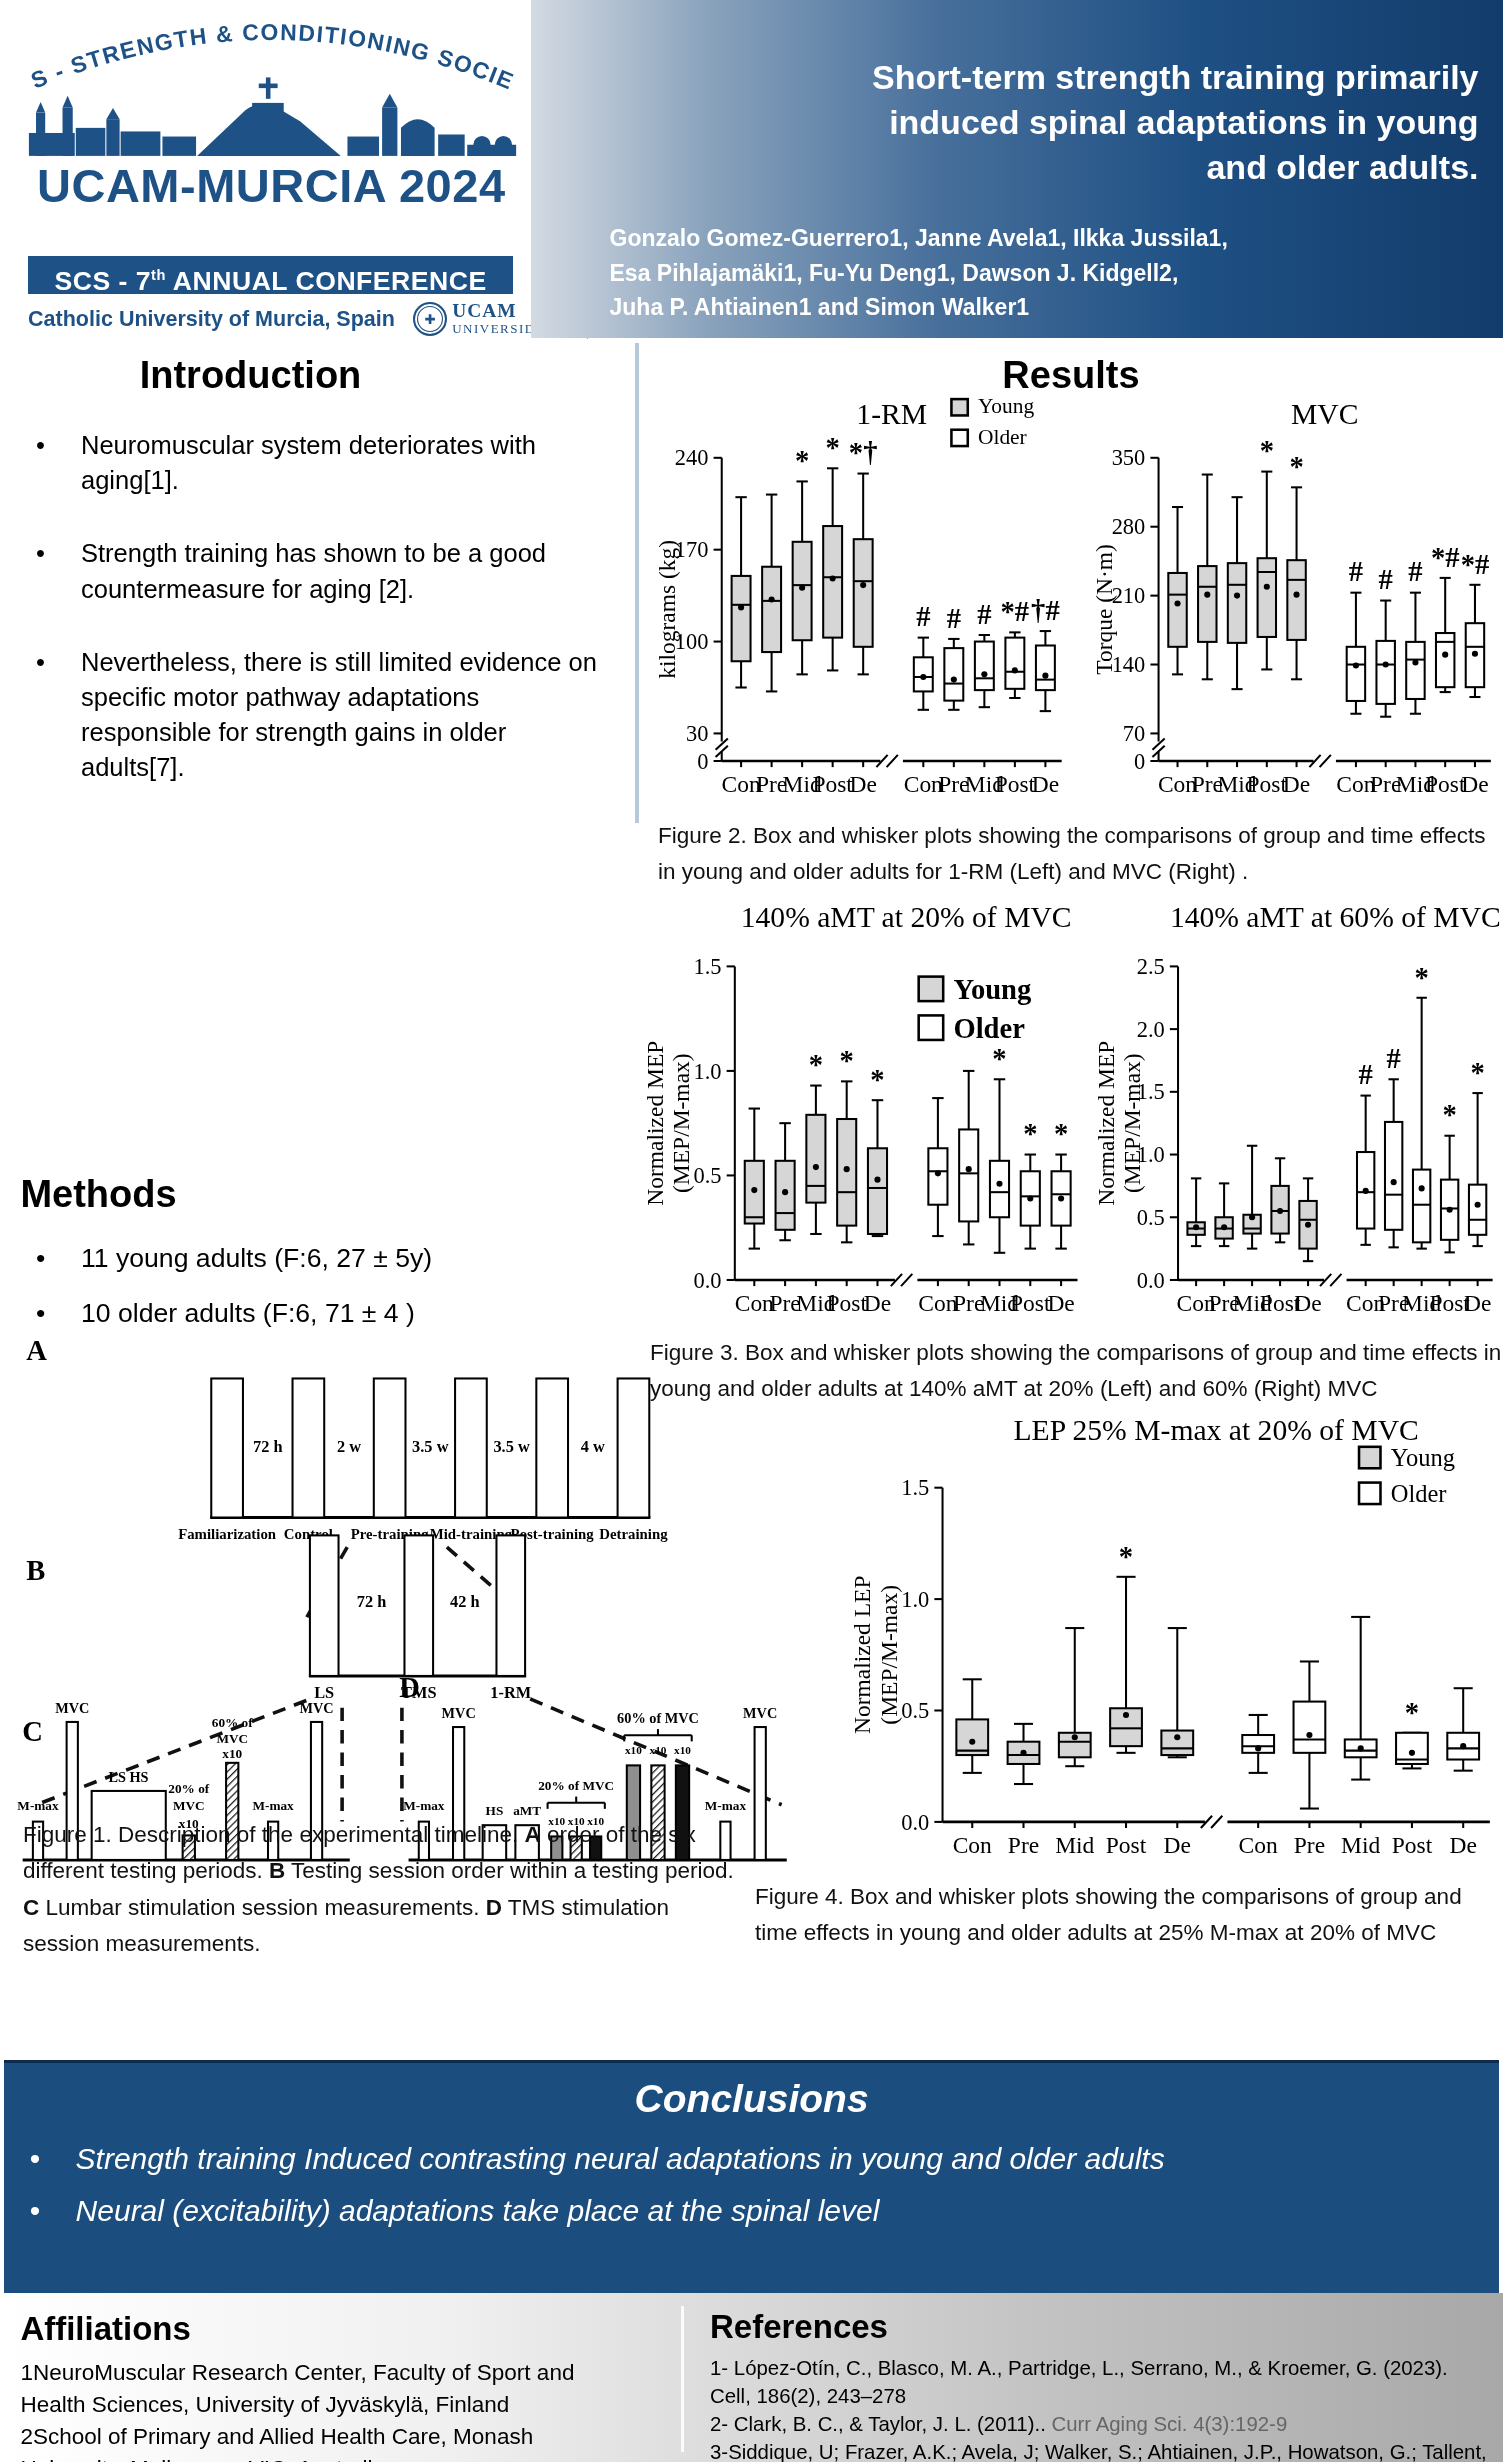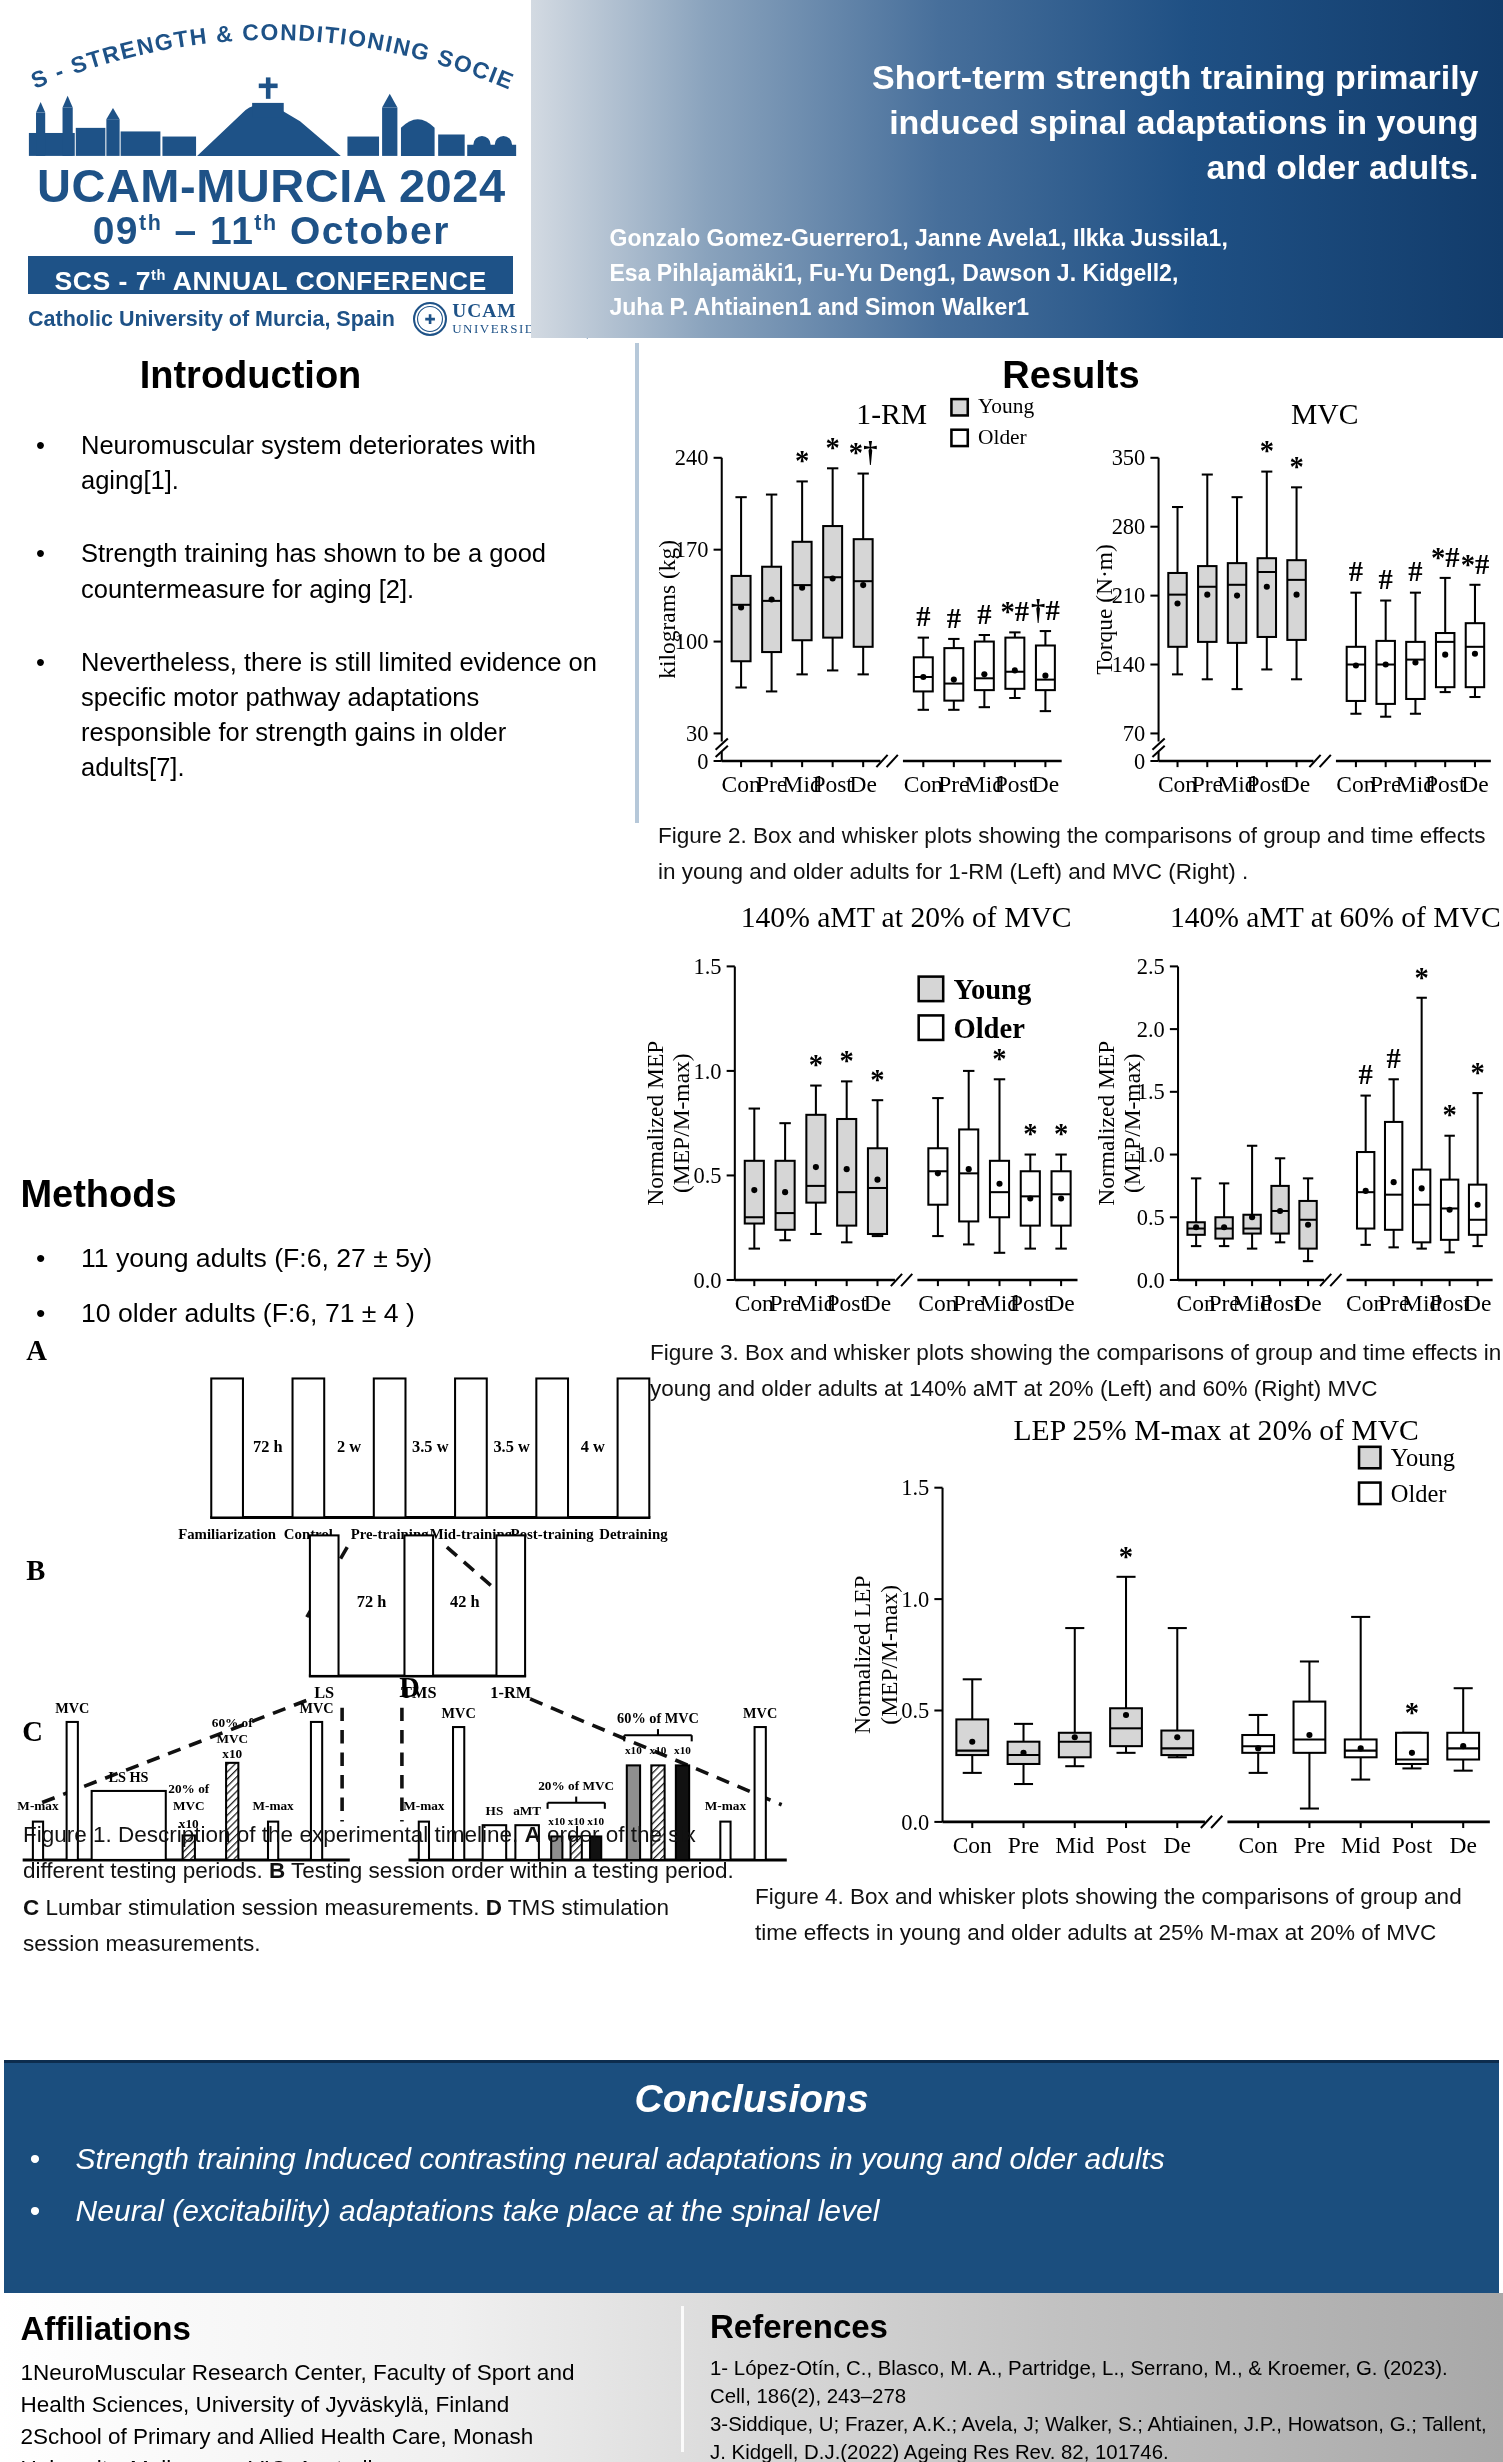--- a/index.html
+++ b/index.html
@@ -109,21 +109,20 @@
           <rect x="481" y="158" width="37" height="9"></rect>
         <rect x="655" y="262" width="62" height="38"></rect>
         <rect x="723" y="205" width="30" height="95"></rect>
           <polygon points="723,205 738,178 753,205"></polygon>
         <path d="M760 300 v-55 q33 -34 66 0 v55 Z"></path>
         <rect x="833" y="258" width="52" height="42"></rect>
         <path d="M890 300 v-22 h12 a17 17 0 0 1 34 0 h8 a17 17 0 0 1 34 0 h8 v22 Z"></path>
       </g>
     </svg>
     <div class="logo-title">UCAM-MURCIA 2024</div>
-    <div class="logo-date"><span>09</span><span class="sup">th</span><span> – 11</span><span class="sup">th</span><span> October</span></div>
     <div class="logo-banner"><span>SCS - 7</span><span class="sup">th</span><span> ANNUAL CONFERENCE</span></div>
     <div class="logo-bottom">
       <div class="venue">Catholic University of Murcia, Spain</div>
       <div class="seal-wrap">
         <span class="seal-circle">✚</span>
         <span class="ucam-word">
           <span>UCAM</span>
           <small>UNIVERSIDAD</small>
         </span>
       </div>
@@ -896,17 +895,18 @@
   <div class="abs footer"></div>
   <div class="abs foot-divider"></div>
   <div class="abs h2 affil-h">Affiliations</div>
   <div class="abs affil-t">1NeuroMuscular Research Center, Faculty of Sport and
 Health Sciences, University of Jyväskylä, Finland
 2School of Primary and Allied Health Care, Monash
 University, Melbourne, VIC, Australia.</div>
   <div class="abs h2 refs-h">References</div>
   <div class="abs refs-t">
       <p><span>1- López-Otín, C., Blasco, M. A., Partridge, L., Serrano, M., &amp; Kroemer, G. (2023). Cell, 186(2), 243–278</span></p>
+      <p><span>2- Clark, B. C., &amp; Taylor, J. L. (2011).. </span><span class="mut">Curr Aging Sci. 4(3):192-9</span></p>
       <p><span>3-Siddique, U; Frazer, A.K.; Avela, J; Walker, S.; Ahtiainen, J.P., Howatson, G.; Tallent, J. Kidgell, D.J.(2022) Ageing Res Rev.  82, 101746.</span></p>
     </div>
 
 </div>
 
 
 </body></html>

